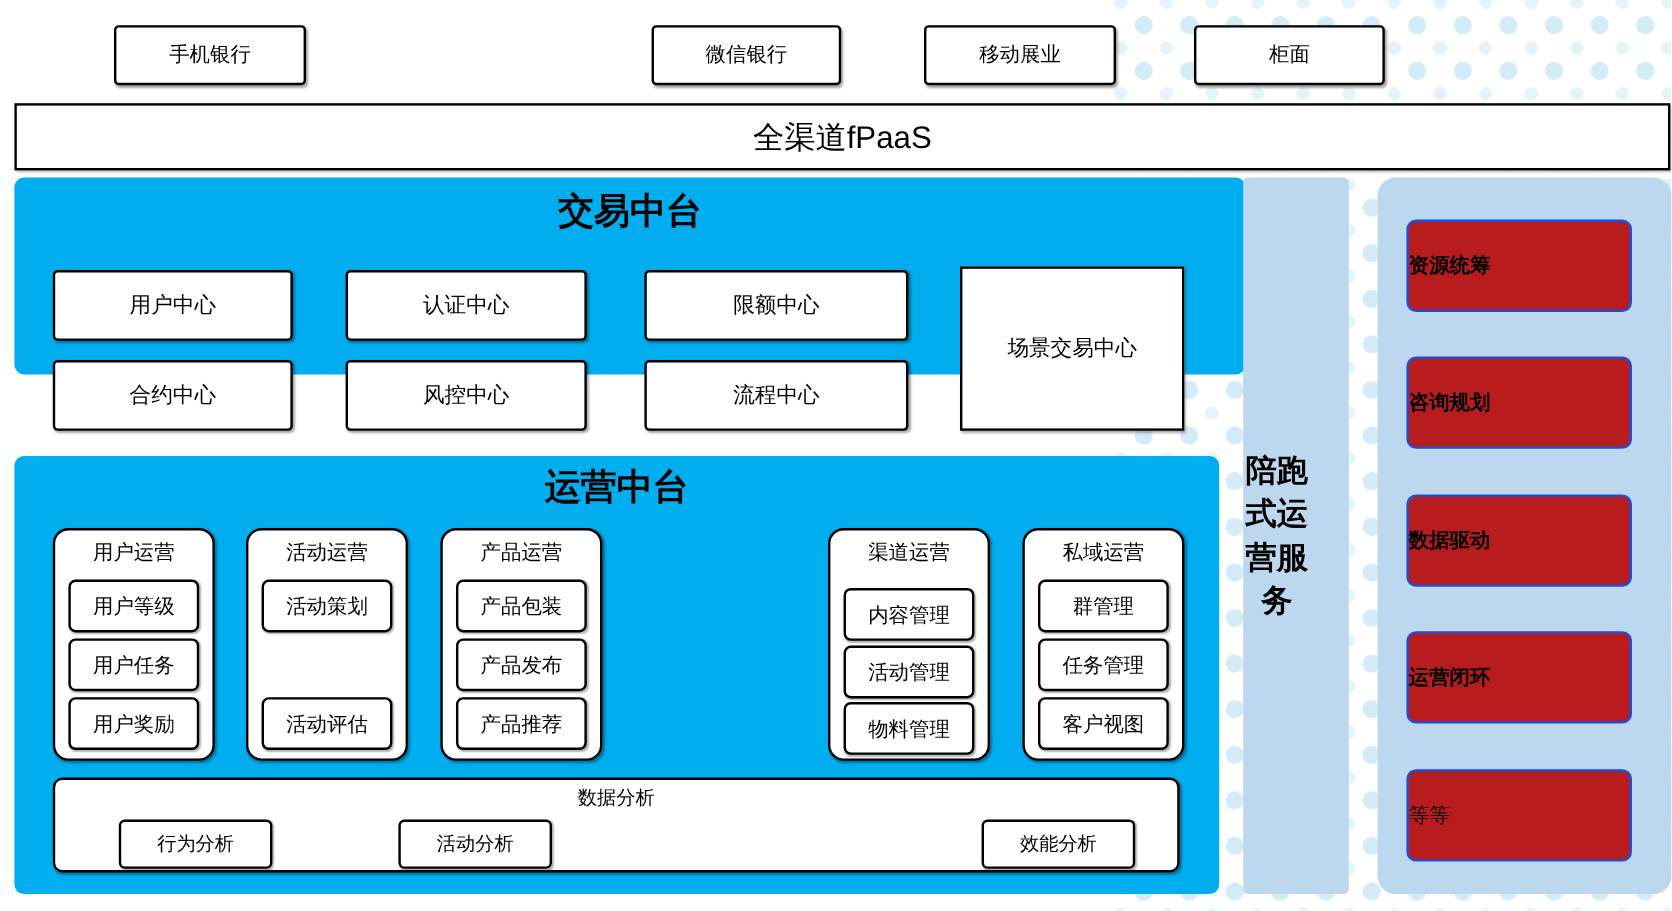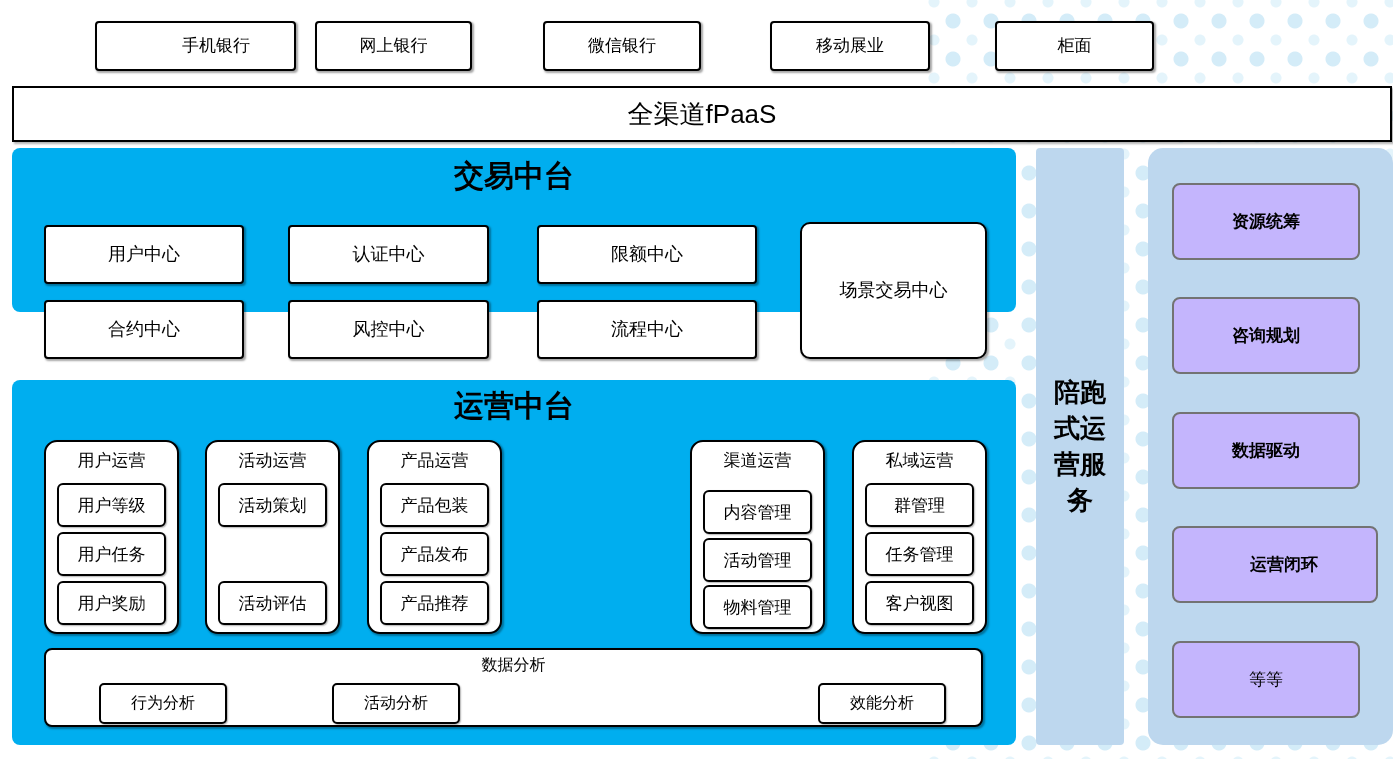--- a/index.html
+++ b/index.html
@@ -34,21 +34,21 @@
     display:flex;align-items:center;justify-content:center;font-size:26px;
     z-index:1;box-shadow:1.5px 1.5px 2px rgba(0,0,0,.3);
   }
   .blue-section{
     position:absolute;left:12px;width:1004px;background:#00AEEF;border-radius:8px;
   }
   .section-title{
     position:absolute;left:0;width:100%;text-align:center;
     font-family:"Liberation Serif",serif;font-weight:700;font-size:30px;
   }
-  .tall-box{border-radius:10px;}
+  .tall-box{border-radius:0;}
   .col{
     position:absolute;top:60px;width:131px;height:190px;background:#fff;
     border:2px solid #000;border-radius:13px;box-shadow:1.5px 1.5px 2px rgba(0,0,0,.35);
   }
   .col-header{
     position:absolute;top:7px;left:0;width:100%;text-align:center;font-size:17px;
   }
   .col-box{
     position:absolute;left:11px;width:105px;height:40px;border:2px solid #000;border-radius:6px;
     background:#fff;display:flex;align-items:center;justify-content:center;
@@ -62,64 +62,61 @@
     position:absolute;top:5px;left:0;width:100%;text-align:center;font-size:16px;
   }
   .analysis-box{
     position:absolute;top:33px;width:124px;height:37px;border:2px solid #000;border-radius:5px;
     background:#fff;display:flex;align-items:center;justify-content:center;
     font-size:16px;box-shadow:1px 1px 1.5px rgba(0,0,0,.3);
   }
   .side-bar{
     position:absolute;left:1036px;top:148px;width:88px;height:597px;
     background:#BDD7EE;border-radius:4px;
-    display:flex;align-items:center;justify-content:center;
+    display:flex;align-items:center;
   }
   .side-bar-text{
     width:56px;text-align:center;word-break:break-all;
     font-family:"Liberation Serif",serif;font-weight:700;font-size:26px;line-height:36px;
   }
   .right-panel{
     position:absolute;left:1148px;top:148px;width:245px;height:597px;
     background:#BDD7EE;border-radius:15px;
   }
   .rp-box{
-    position:absolute;left:24px;width:184px;height:73px;background:#c4b5fd;
-    border:2px solid #737373;border-radius:8px;
-    display:flex;align-items:center;justify-content:center;font-size:17px;
+    position:absolute;left:24px;width:184px;height:73px;background:#b91c1c;
+    border:2px solid #1d4ed8;border-radius:8px;
+    display:flex;align-items:center;font-size:17px;
   }
 </style>
 </head>
 <body>
 
 <div id="stage">
 
   <div id="dots"></div>
 
-  <div class="wbox layer" style="left:95px;top:21px;width:156px;height:46px;padding-left:41px;">
+  <div class="wbox layer" style="left:95px;top:21px;width:156px;height:46px;">
       <span>手机银行</span>
-    </div>
-  <div class="wbox layer" style="left:315px;top:21px;width:153px;height:46px;">
-      <span>网上银行</span>
     </div>
   <div class="wbox layer" style="left:543px;top:21px;width:154px;height:46px;">
       <span>微信银行</span>
     </div>
   <div class="wbox layer" style="left:770px;top:21px;width:156px;height:46px;">
       <span>移动展业</span>
     </div>
   <div class="wbox layer" style="left:995px;top:21px;width:155px;height:46px;">
       <span>柜面</span>
     </div>
 
   <div class="fpaas">
       <span>全渠道fPaaS</span>
     </div>
 
-  <div class="blue-section" style="top:148px;height:164px;">
+  <div class="blue-section" style="top:148px;height:164px;padding-left:22px;">
     <div class="section-title" style="top:8px;">交易中台</div>
     <div class="wbox" style="left:32px;top:77px;width:196px;height:55px;font-size:18px;">
         <span>用户中心</span>
       </div>
     <div class="wbox" style="left:276px;top:77px;width:197px;height:55px;font-size:18px;">
         <span>认证中心</span>
       </div>
     <div class="wbox" style="left:525px;top:77px;width:216px;height:55px;font-size:18px;">
         <span>限额中心</span>
       </div>
@@ -224,21 +221,21 @@
   <div class="right-panel layer">
     <div class="rp-box" style="top:35px;">
         <span style="font-weight: 700;">资源统筹</span>
       </div>
     <div class="rp-box" style="top:149px;">
         <span style="font-weight: 700;">咨询规划</span>
       </div>
     <div class="rp-box" style="top:264px;">
         <span style="font-weight: 700;">数据驱动</span>
       </div>
-    <div class="rp-box" style="top:378px;padding-left:18px;">
+    <div class="rp-box" style="top:378px;">
         <span style="font-weight: 700;">运营闭环</span>
       </div>
     <div class="rp-box" style="top:493px;">
         <span style="font-weight: 400;">等等</span>
       </div>
   </div>
 
 </div>
 
 </body></html>

